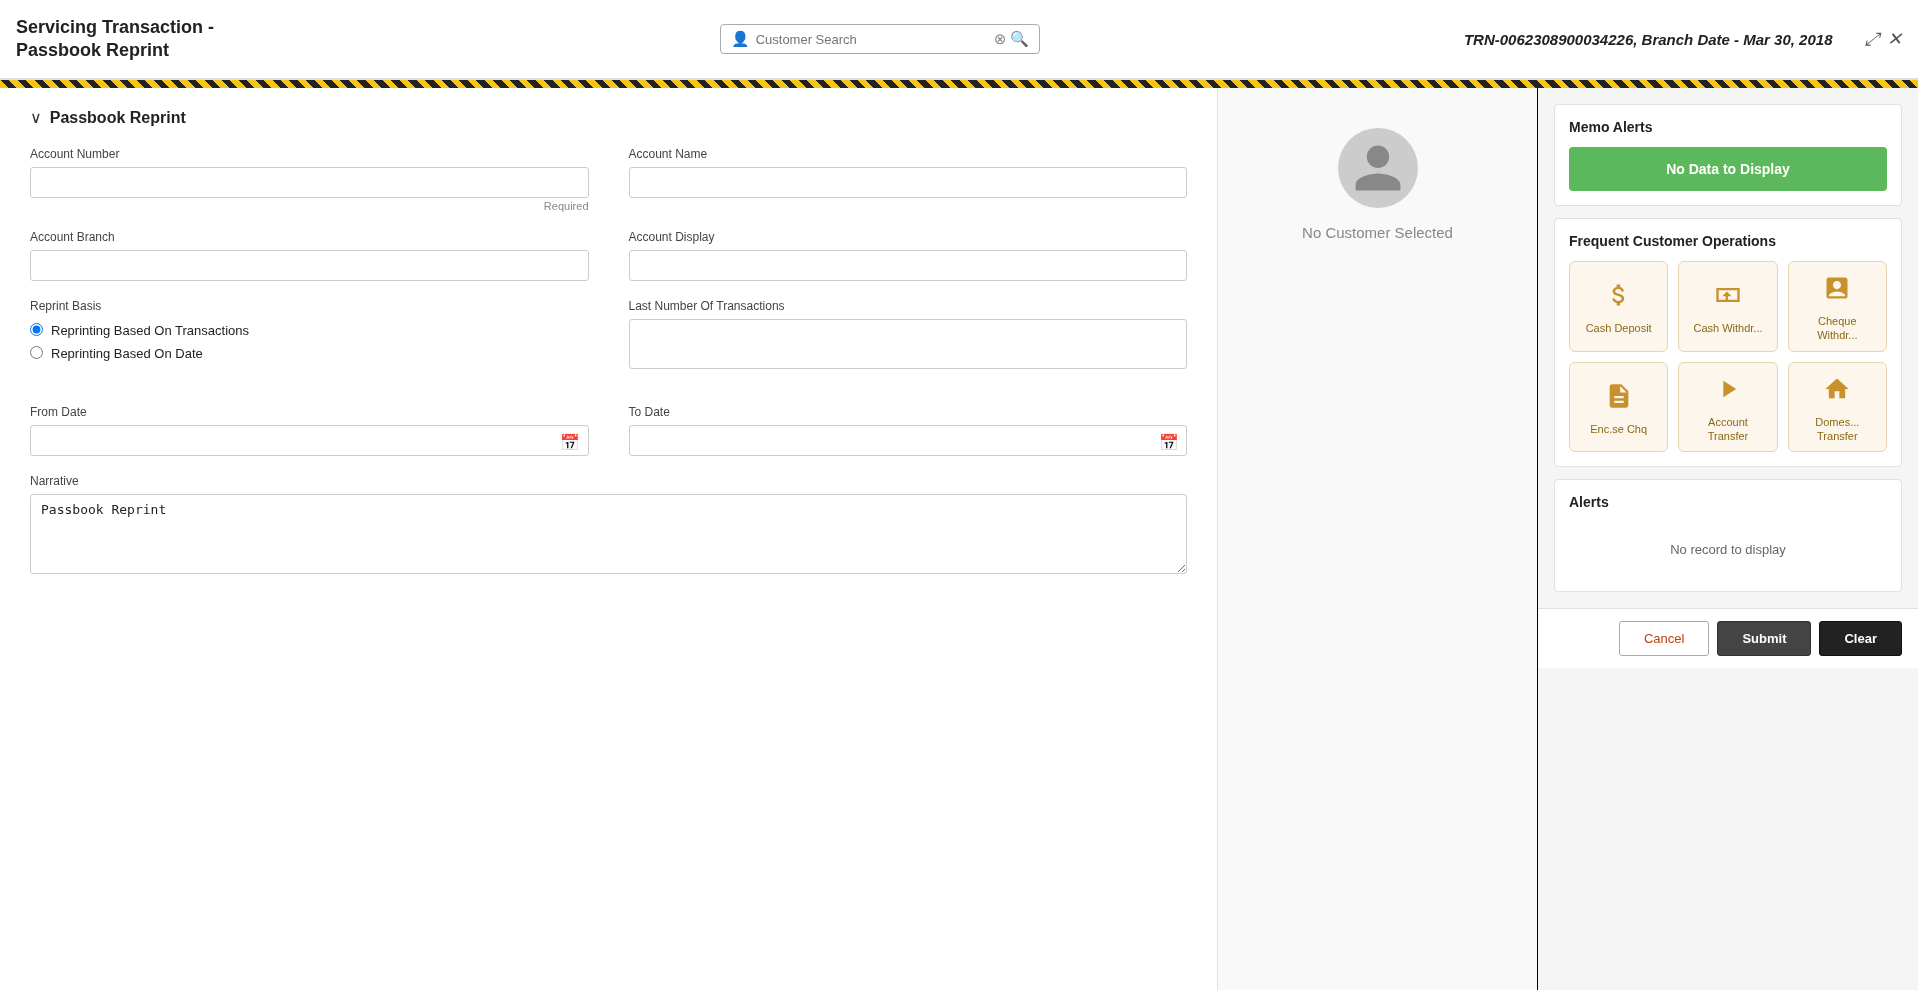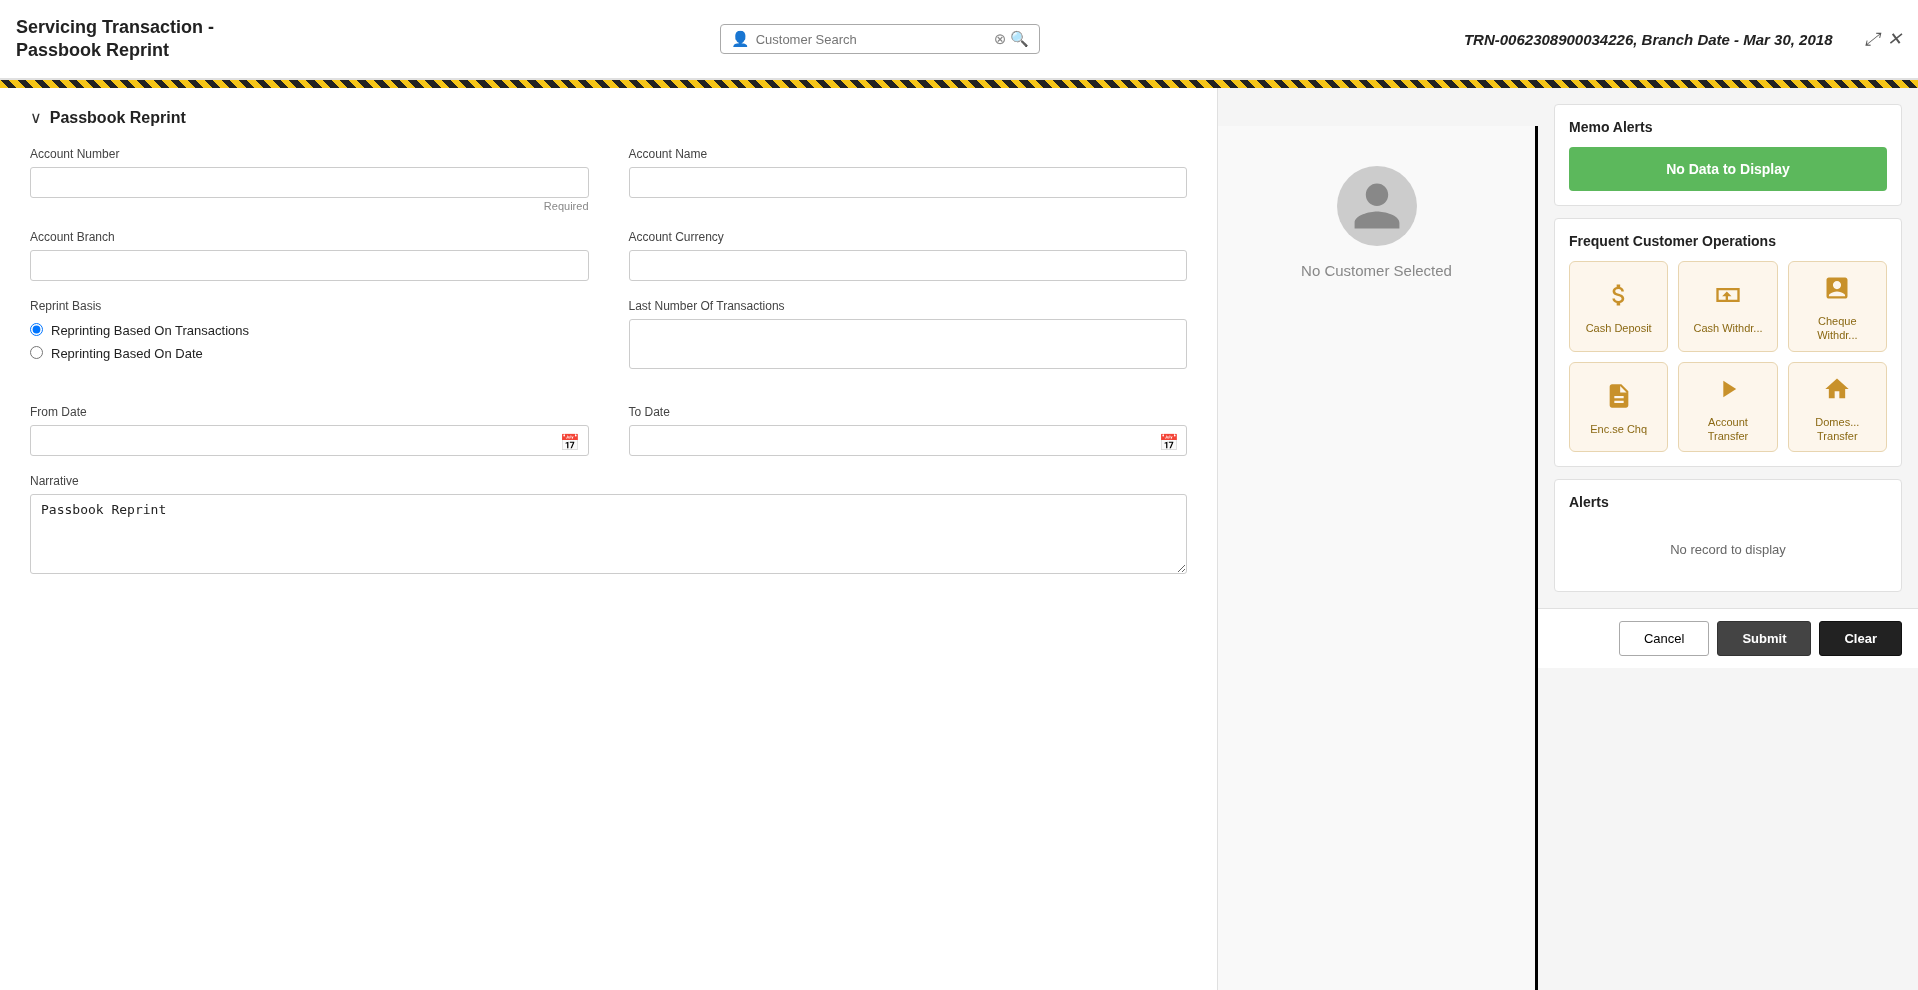--- a/index.html
+++ b/index.html
@@ -243,22 +243,21 @@
     }
 
     
     .customer-panel {
       width: 320px;
       background: #f9f9f9;
       display: flex;
       flex-direction: column;
       align-items: center;
       padding: 40px 20px 20px;
-      border-right: 3px solid #000000;
-      margin-top: 38px;
+      border-right: 1px solid #000000;
     }
 
     .avatar-placeholder {
       width: 80px;
       height: 80px;
       border-radius: 50%;
       background: #ccc;
       display: flex;
       align-items: center;
       justify-content: center;
@@ -396,21 +395,21 @@
       border-top: 1px solid #e0e0e0;
     }
 
     .btn-cancel {
       background: #fff;
       border: 1px solid #aaa;
       border-radius: 3px;
       padding: 9px 24px;
       font-size: 13px;
       cursor: pointer;
-      color: #000000;
+      color: #c2410c;
     }
 
     .btn-submit {
       background: #444;
       border: 1px solid #333;
       border-radius: 3px;
       padding: 9px 24px;
       font-size: 13px;
       cursor: pointer;
       color: #fff;
@@ -480,21 +479,21 @@
         <input type="text" style="">
       </div>
     </div>
 
     <div class="form-row">
       <div class="form-group">
         <label>Account Branch</label>
         <input type="text" style="">
       </div>
       <div class="form-group">
-        <label>Account Currency</label>
+        <label>Account Display</label>
         <input type="text" style="">
       </div>
     </div>
 
     <div class="form-row">
       <div class="reprint-basis-section" style="flex:1;">
         <label class="section-label">Reprint Basis</label>
         <div class="radio-option">
           <input type="radio" name="reprintBasis" id="radio-transactions" checked="" style="">
           <span>Reprinting Based On Transactions</span>

